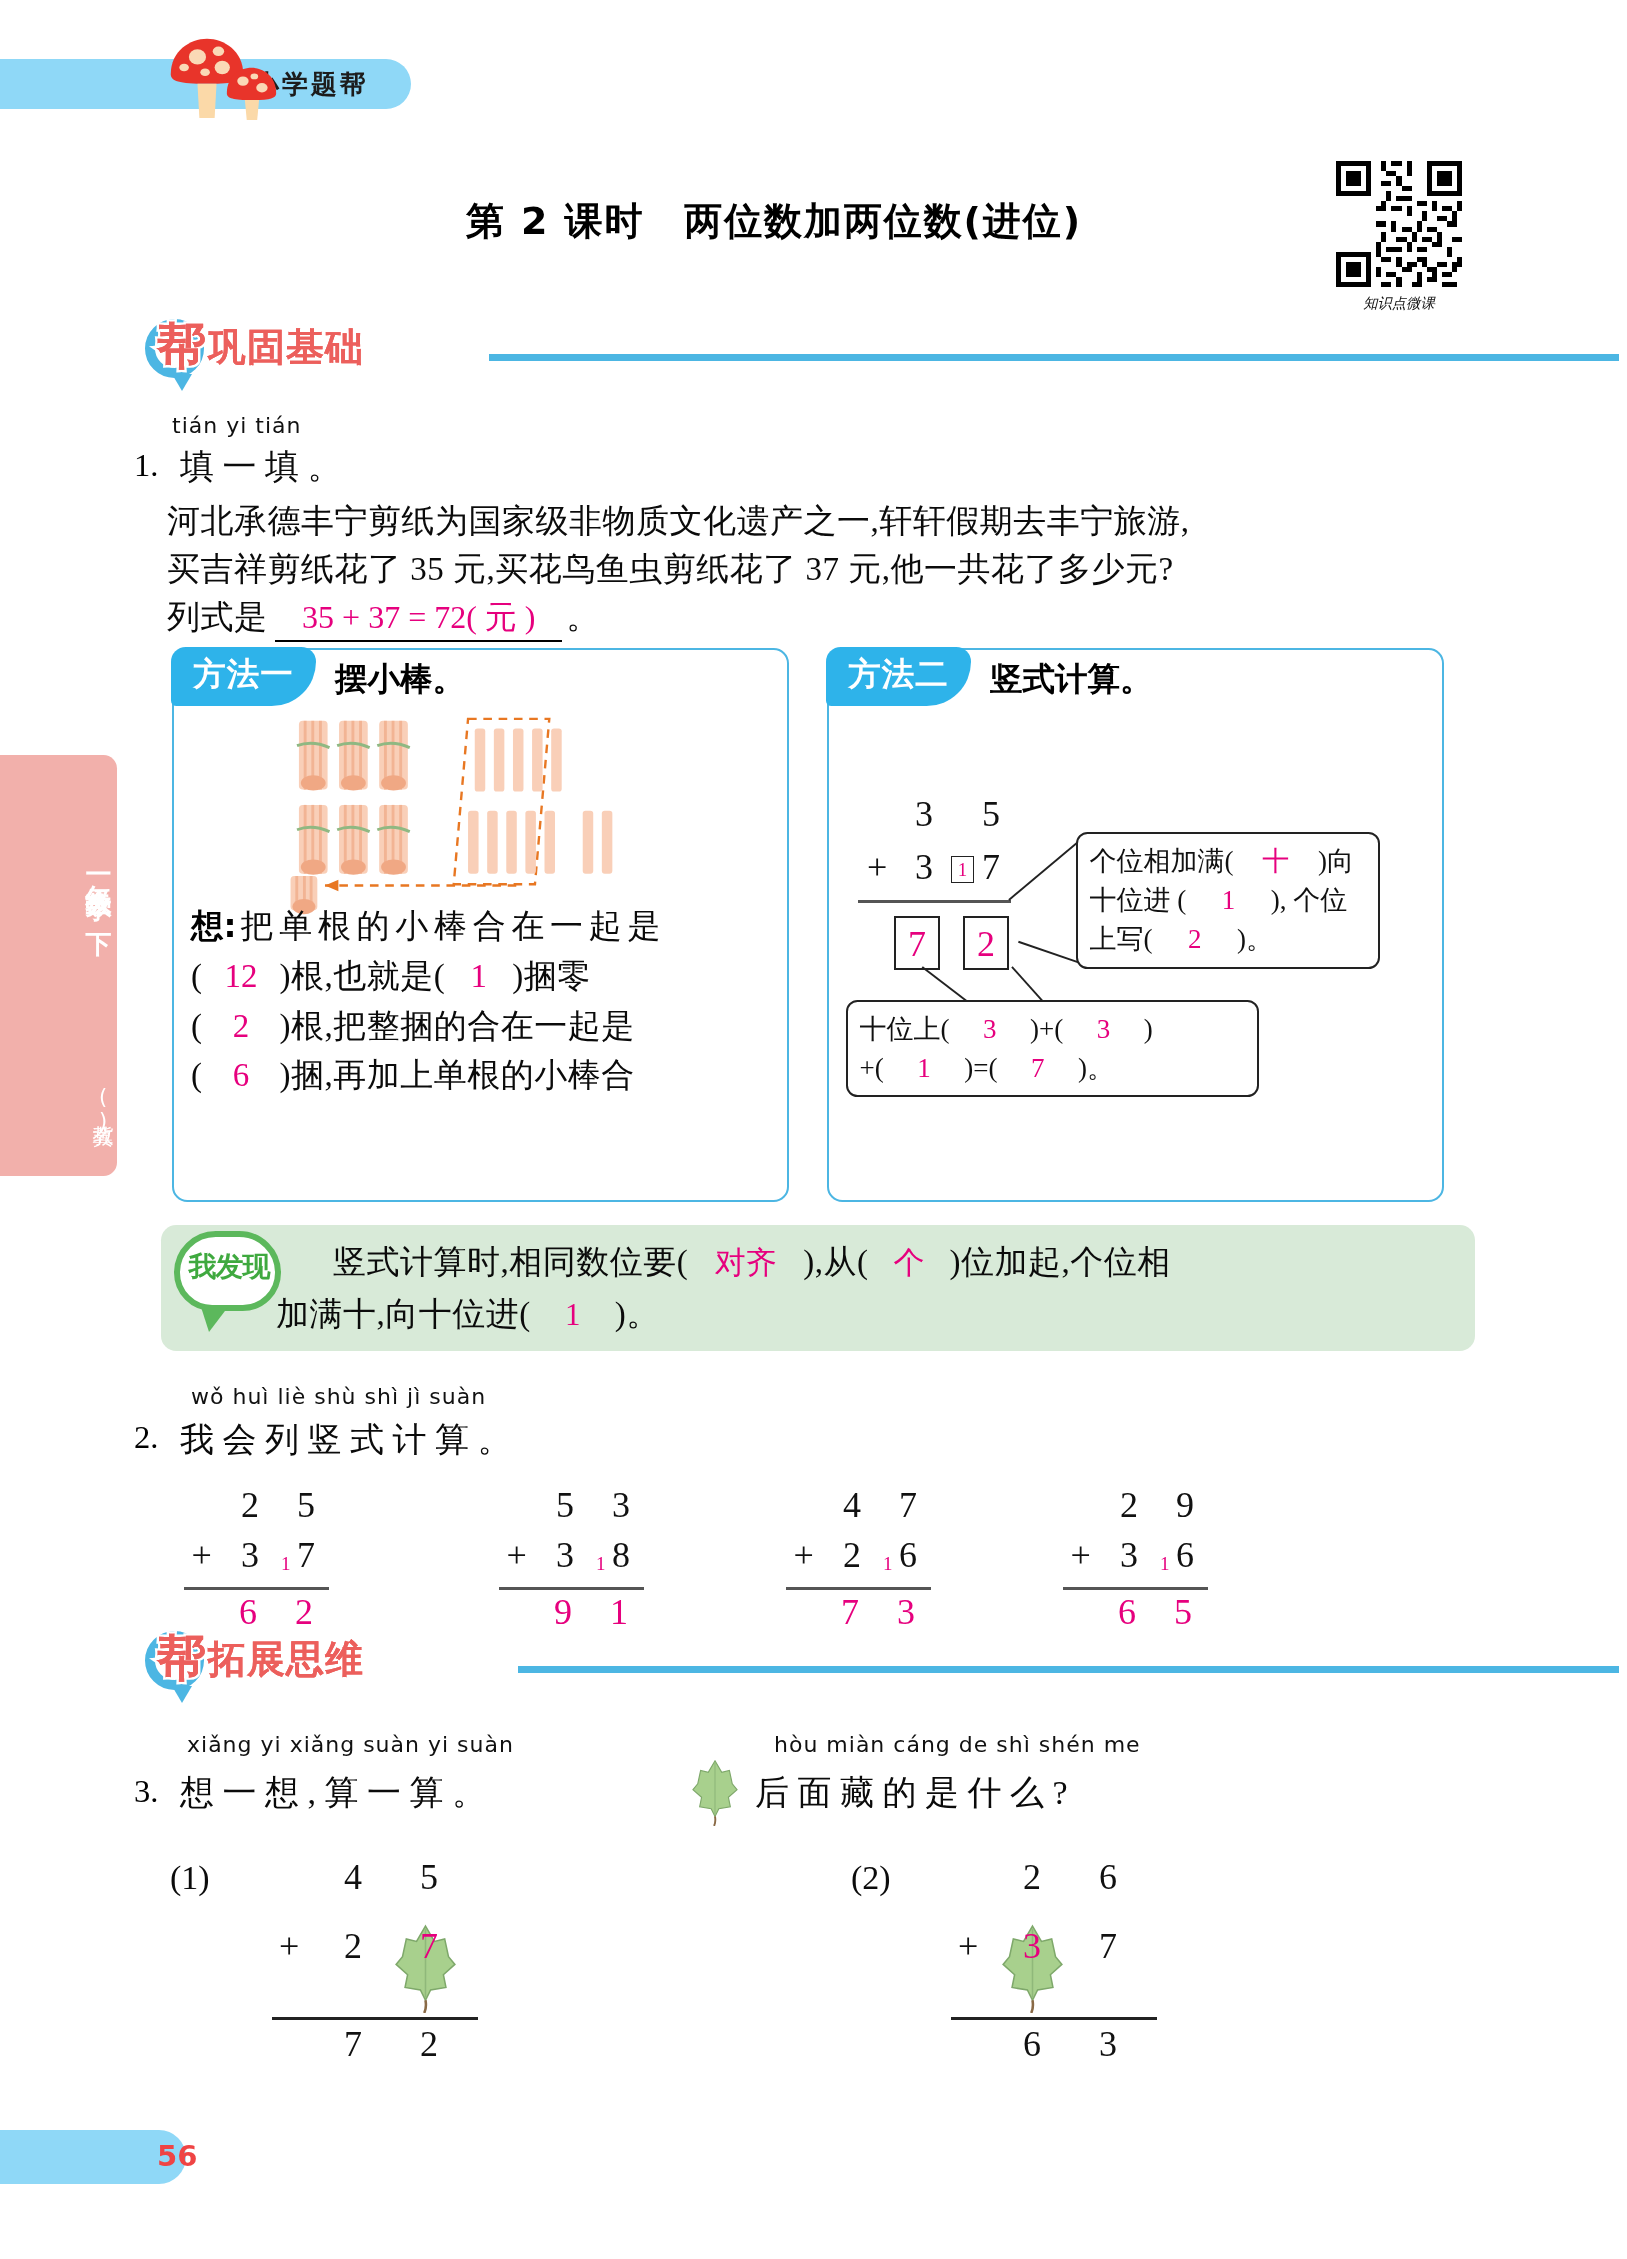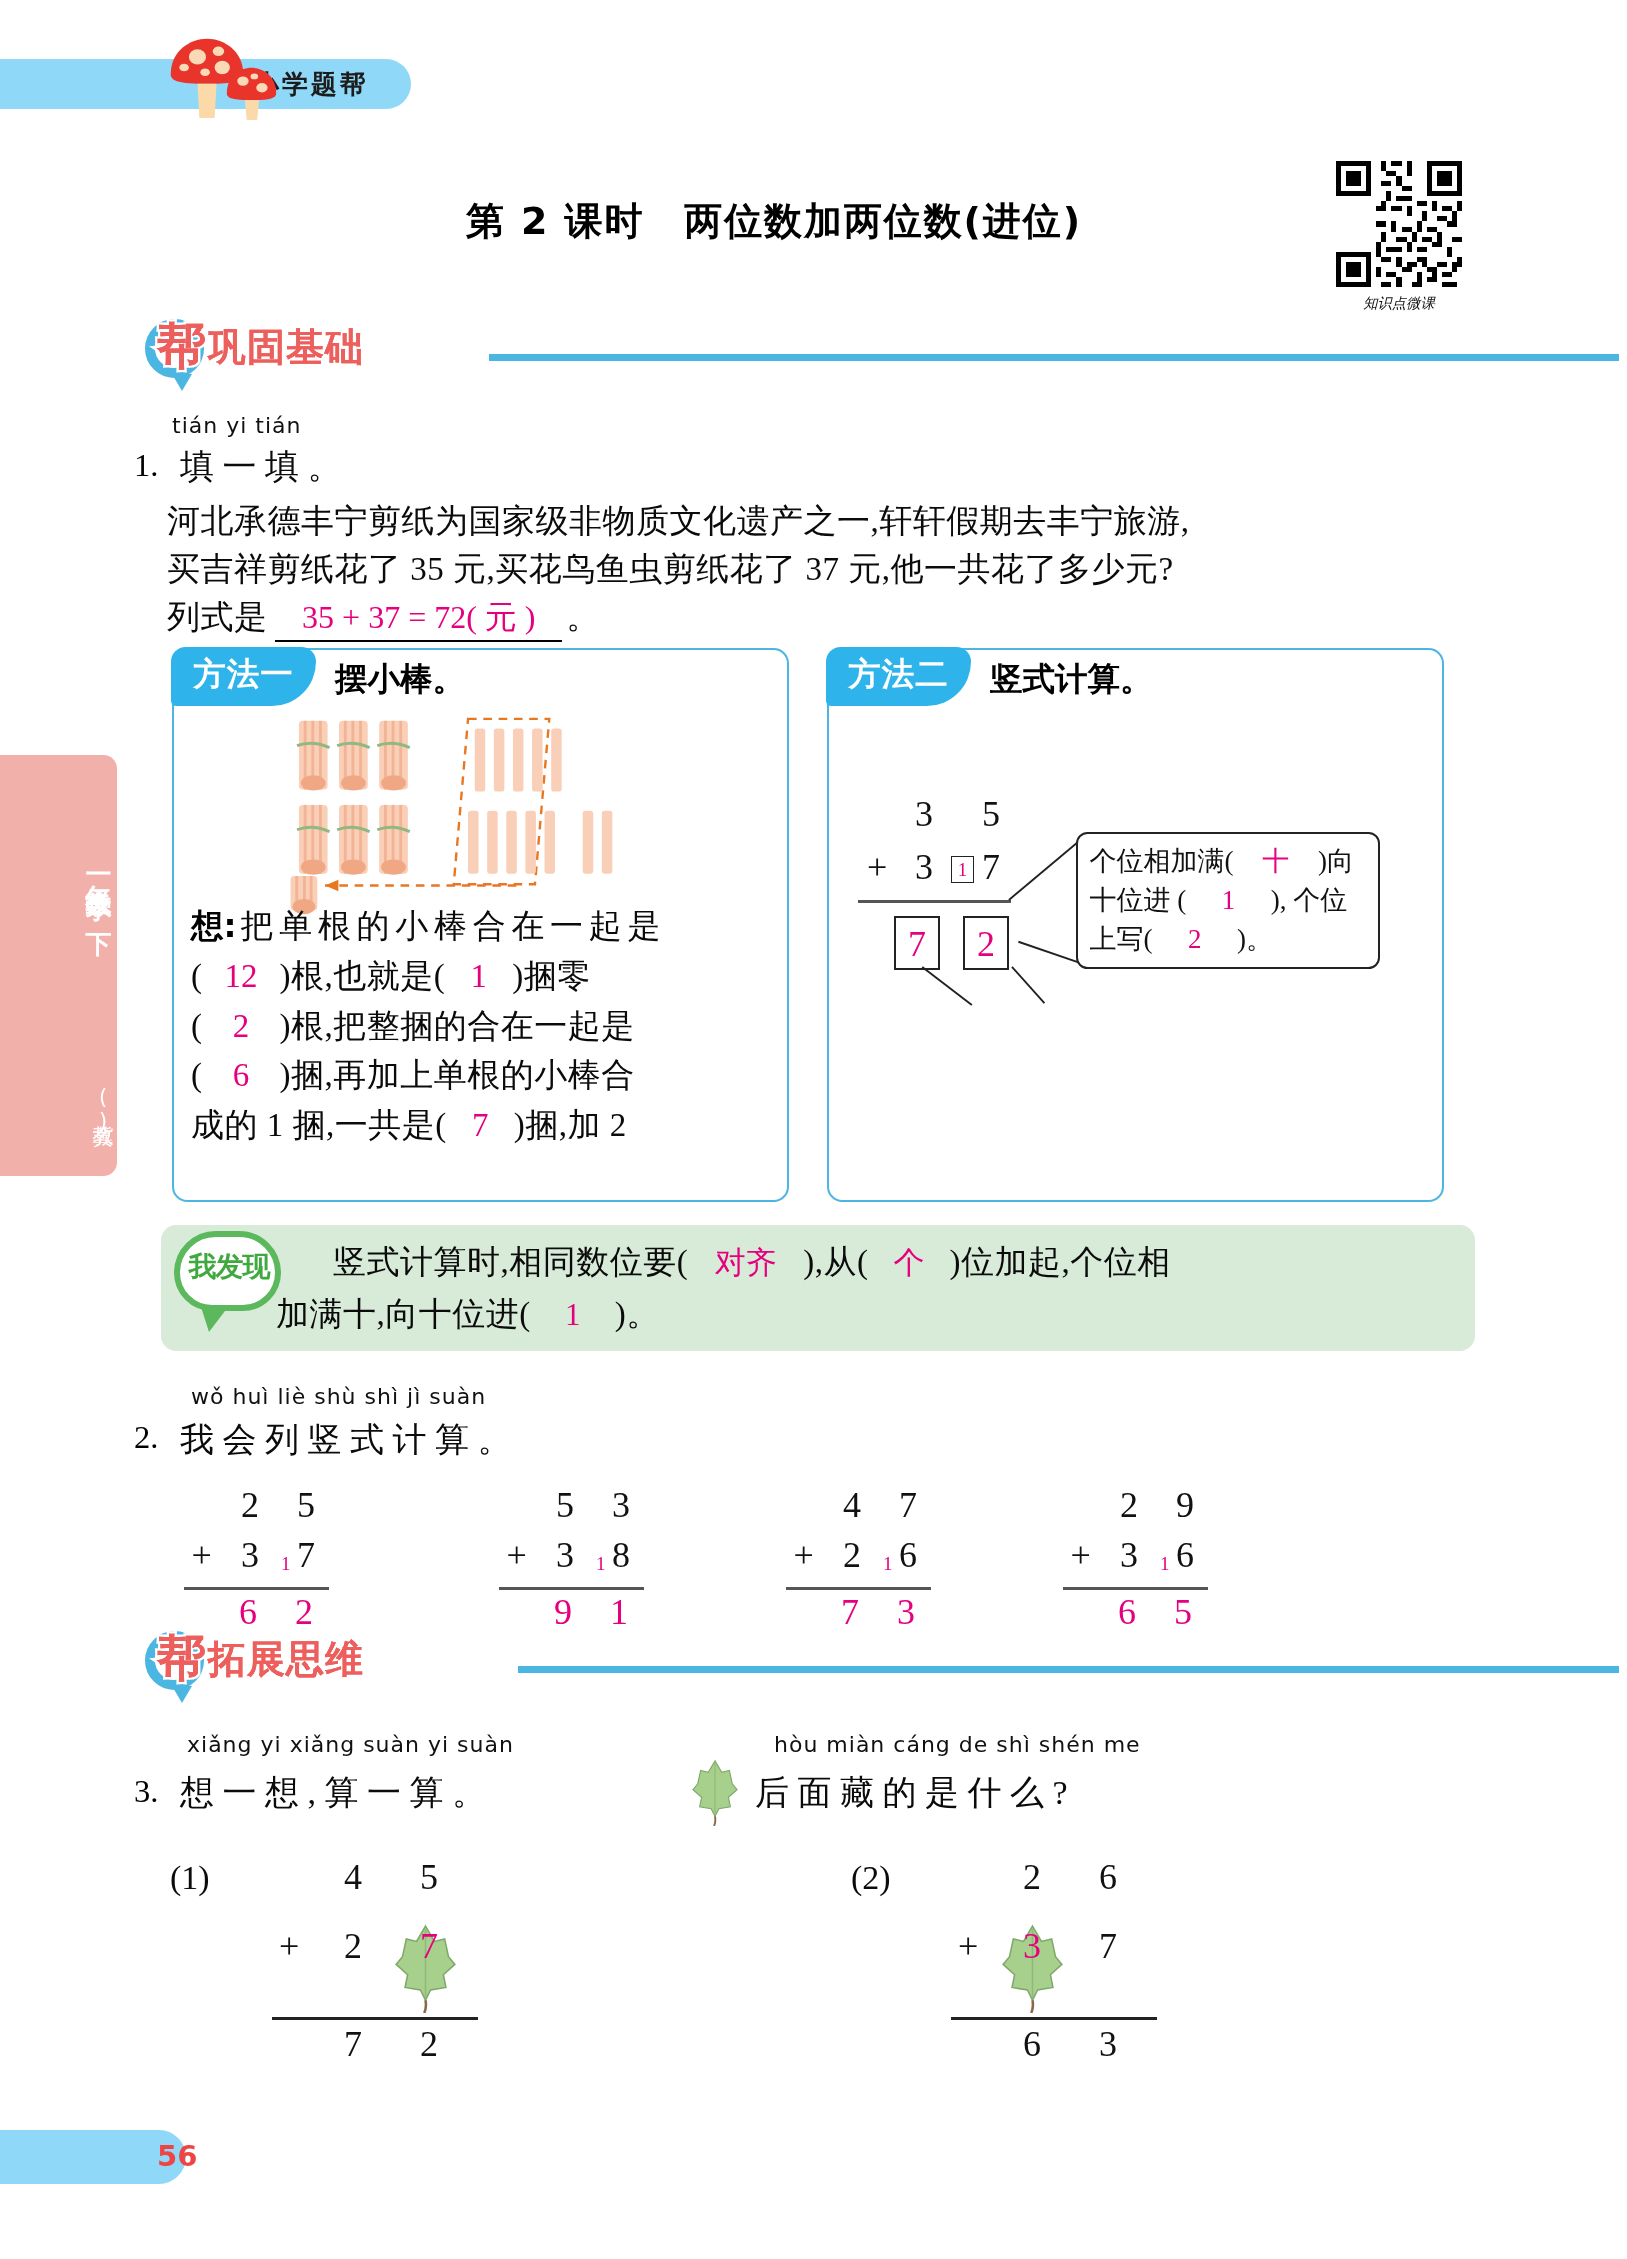--- a/index.html
+++ b/index.html
@@ -581,25 +581,20 @@
     <div style="white-space:nowrap; margin-top:4.8px;">
       <span class="body-line">(</span>
       <span class="ans-blank" style="width:69px; font-size:33px;">2</span>
       <span class="body-line">)根,把整捆的合在一起是</span>
     </div>
     <div style="white-space:nowrap; margin-top:4.8px;">
       <span class="body-line">(</span>
       <span class="ans-blank" style="width:69px; font-size:33px;">6</span>
       <span class="body-line">)捆,再加上单根的小棒合</span>
     </div>
-    <div style="white-space:nowrap; margin-top:4.8px;">
-      <span class="body-line">成的 1 捆,一共是(</span>
-      <span class="ans-blank" style="width:59px; font-size:33px;">7</span>
-      <span class="body-line">)捆,加 2</span>
-    </div>
   </div>
 </div>
 
 <div class="method-box" style="left:827px; top:648px; width:617px; height:554px;">
   <div class="method-tab">方法二</div>
   <div class="method-title">竖式计算。</div>
 
   <div class="vsum" style="left:0; top:0; width:315px; height:287px;">
     <div class="vs-digit" style="left:86px; top:143px;">3</div>
     <div class="vs-digit" style="left:153px; top:143px;">5</div>
@@ -633,20 +628,36 @@
       <span class="ans-blank" style="width:71px;">2</span>
       <span>)。</span>
     </div>
   </div>
 
   <svg style="position:absolute; left:76px; top:315px; width:191px; height:42px;" viewBox="0 0 200 44">
     <line x1="18" y1="2" x2="70" y2="42" stroke="#222" stroke-width="2"></line>
     <line x1="112" y1="2" x2="146" y2="40" stroke="#222" stroke-width="2"></line>
   </svg>
 
+  <div class="callout" style="left:17px; top:350px; width:413px;">
+    <div style="white-space:nowrap;">
+      <span>十位上(</span>
+      <span class="ans-blank" style="width:67px;">3</span>
+      <span>)+(</span>
+      <span class="ans-blank" style="width:67px;">3</span>
+      <span>)</span>
+    </div>
+    <div style="white-space:nowrap;">
+      <span>+(</span>
+      <span class="ans-blank" style="width:67px;">1</span>
+      <span>)=(</span>
+      <span class="ans-blank" style="width:67px;">7</span>
+      <span>)。</span>
+    </div>
+  </div>
 </div>
 
 <div class="discovery" style="left:161px; top:1225px; width:1314px; height:126px;">
   <div class="disc-badge"></div>
   <div class="disc-badge-tail"></div>
   <div class="disc-badge-text">我发现</div>
 
   <div style="position:absolute; left:172px; top:15.3px; white-space:nowrap;">
     <span class="body-line">竖式计算时,相同数位要(</span>
     <span class="ans-blank" style="width:107px; font-size:31px;">对齐</span>

